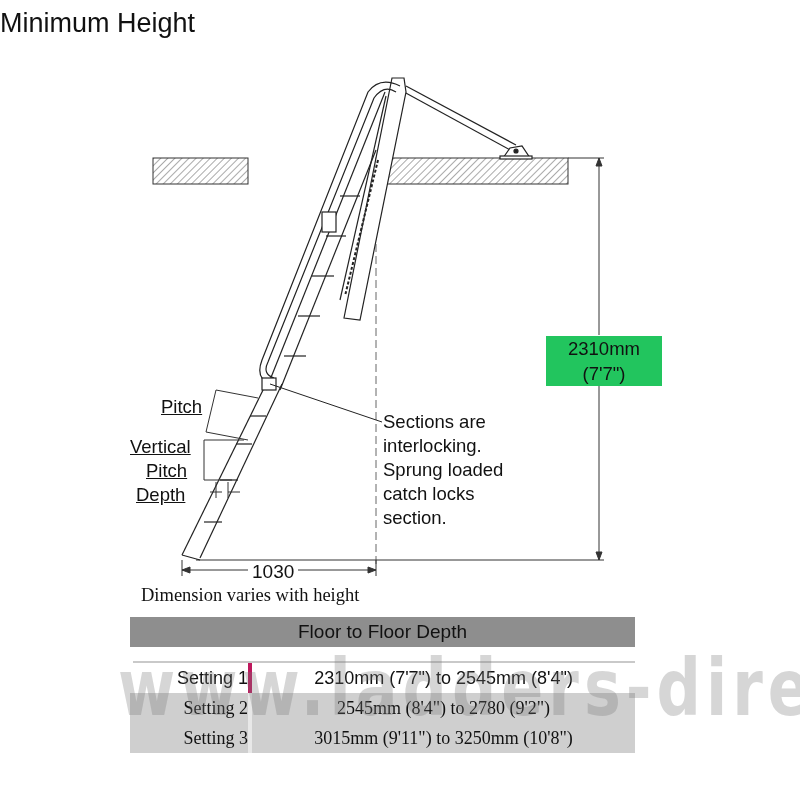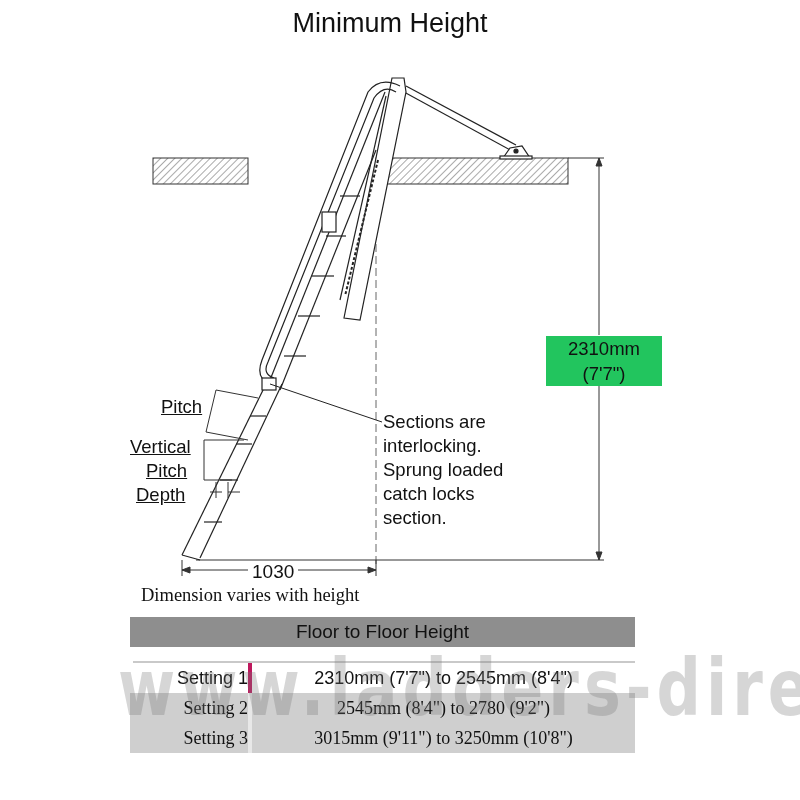--- a/index.html
+++ b/index.html
@@ -1,19 +1,19 @@
 <!DOCTYPE html>
 <html><head>
   <meta charset="utf-8">
   <style>
     html, body { margin: 0; padding: 0; background: #ffffff; }
     body { width: 800px; height: 800px; position: relative; overflow: hidden;
            font-family: "Liberation Sans", sans-serif; color: #111; }
     .abs { position: absolute; }
-    #title { left: 0; width: 780px; top: 8px; text-align: center; font-size: 27px; }
+    #title { left: 0; width: 780px; top: 8px; font-size: 27px; }
     #diagram { left: 0; top: 0; width: 800px; height: 610px; }
     .lbl { font-size: 18.5px; line-height: 24px; text-decoration: underline; }
     #dim-height { left: 546px; top: 336px; width: 116px; text-align: center; font-size: 18.5px; line-height: 25px; background: #22c55e; }
     #note { left: 383px; top: 410px; width: 170px; font-size: 18.5px; line-height: 24px; }
     #pitch { left: 161px; top: 395px; }
     #vpitch1 { left: 130px; top: 435px; }
     #vpitch2 { left: 146px; top: 459px; }
     #depth { left: 136px; top: 483px; }
     #dim-width { left: 248px; top: 561px; padding: 0 4px; background: #fff; font-size: 19px; }
     #dim-note { left: 141px; top: 585px; font-size: 18.5px; font-family: Liberation Serif, serif; }
@@ -146,21 +146,21 @@
 
 <div id="pitch" class="abs lbl">Pitch</div>
 <div id="vpitch1" class="abs lbl">Vertical</div>
 <div id="vpitch2" class="abs lbl">Pitch</div>
 <div id="depth" class="abs lbl">Depth</div>
 
 <div id="dim-width" class="abs">1030</div>
 <div id="dim-note" class="abs">Dimension varies with height</div>
 
 <div id="table" class="abs">
-  <div class="thead">Floor to Floor Height</div>
+  <div class="thead">Floor to Floor Depth</div>
   <div class="gap"></div>
   <div class="toprule"></div>
   <div class="row">
     <div class="c1">Setting 1</div>
     <div class="c2">2310mm (7'7") to 2545mm (8'4")</div>
   </div>
   <div class="row alt">
     <div class="c1">Setting 2</div>
     <div class="c2">2545mm (8'4") to 2780 (9'2")</div>
   </div>

